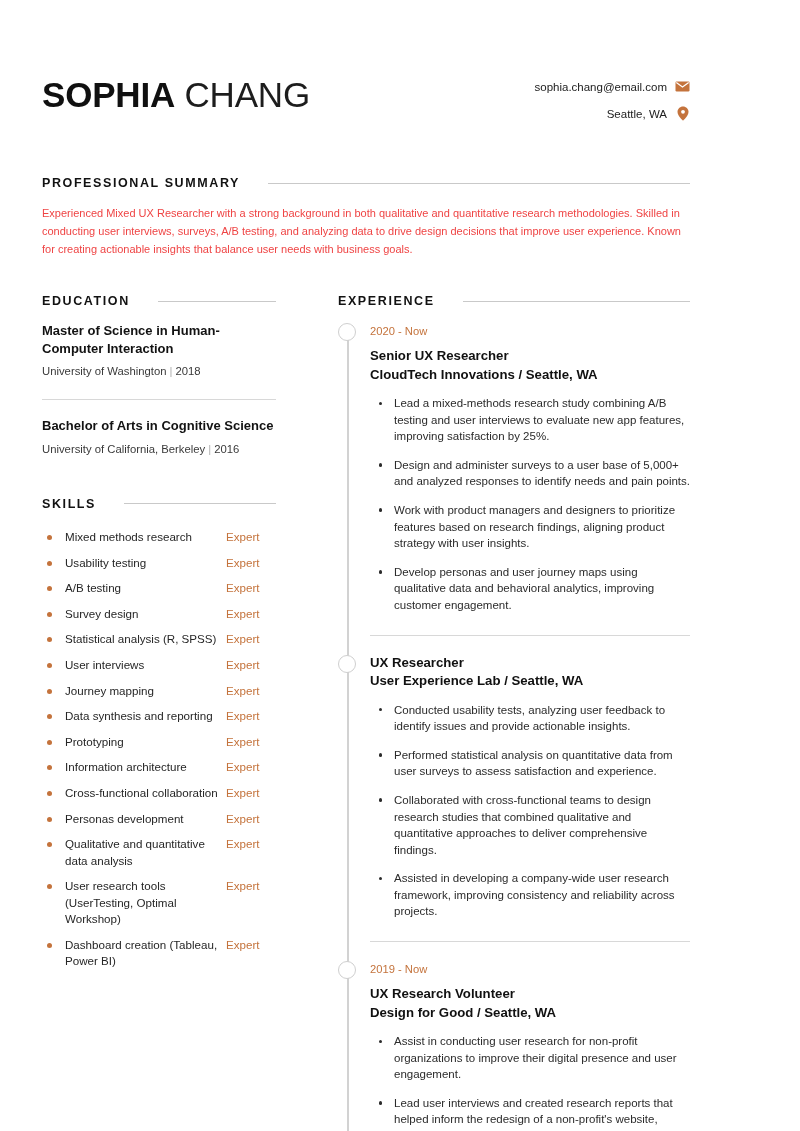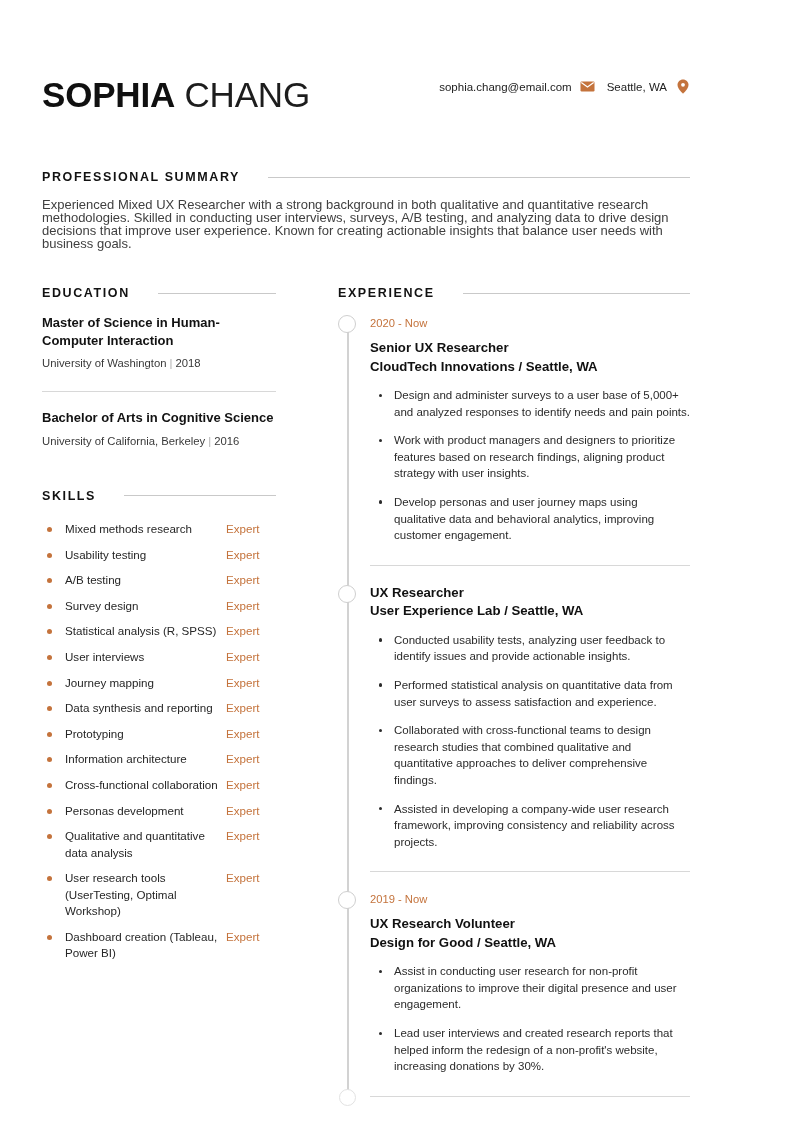--- a/index.html
+++ b/index.html
@@ -55,21 +55,21 @@
     margin-top: 11px;
     font-size: 19px;
     line-height: 24px;
     color: #c4733c;
     font-weight: 400;
   }
 
   .contact-block {
     padding-top: 6px;
     display: flex;
-    flex-direction: row;
+    flex-direction: column;
     align-items: flex-end;
     gap: 12px;
   }
 
   .contact-row {
     display: flex;
     align-items: center;
     gap: 8px;
     font-size: 11.5px;
     line-height: 14px;
@@ -103,23 +103,23 @@
   .section-head .rule {
     flex: 1 1 auto;
     height: 1px;
     background: #c9c9c9;
   }
 
   
   .summary-section { margin-top: 55px; }
 
   .summary-text {
-    font-size: 13px;
-    line-height: 13px;
-    color: #404040;
+    font-size: 11px;
+    line-height: 18px;
+    color: #ef4444;
     max-width: 712px;
   }
 
   
   .body-grid {
     display: flex;
     margin-top: 36px;
     align-items: flex-start;
   }
 
@@ -446,20 +446,21 @@
         <div class="timeline">
           <div class="tl-rail"></div>
           <div class="tl-end"></div>
           <div id="experience-list">
               <div class="exp-item">
                 <div class="tl-node"></div>
                 <div class="exp-dates">2020 - Now</div>
                 <div class="exp-role">Senior UX Researcher</div>
                 <div class="exp-company">CloudTech Innovations / Seattle, WA</div>
                 <ul class="exp-bullets">
+                  <li>Lead a mixed-methods research study combining A/B testing and user interviews to evaluate new app features, improving satisfaction by 25%.</li>
                   <li>Design and administer surveys to a user base of 5,000+ and analyzed responses to identify needs and pain points.</li>
                   <li>Work with product managers and designers to prioritize features based on research findings, aligning product strategy with user insights.</li>
                   <li>Develop personas and user journey maps using qualitative data and behavioral analytics, improving customer engagement.</li>
                 </ul>
               </div>
               <div class="exp-divider"></div>
               <div class="exp-item">
                 <div class="tl-node"></div>
                 <div class="exp-role">UX Researcher</div>
                 <div class="exp-company">User Experience Lab / Seattle, WA</div>

